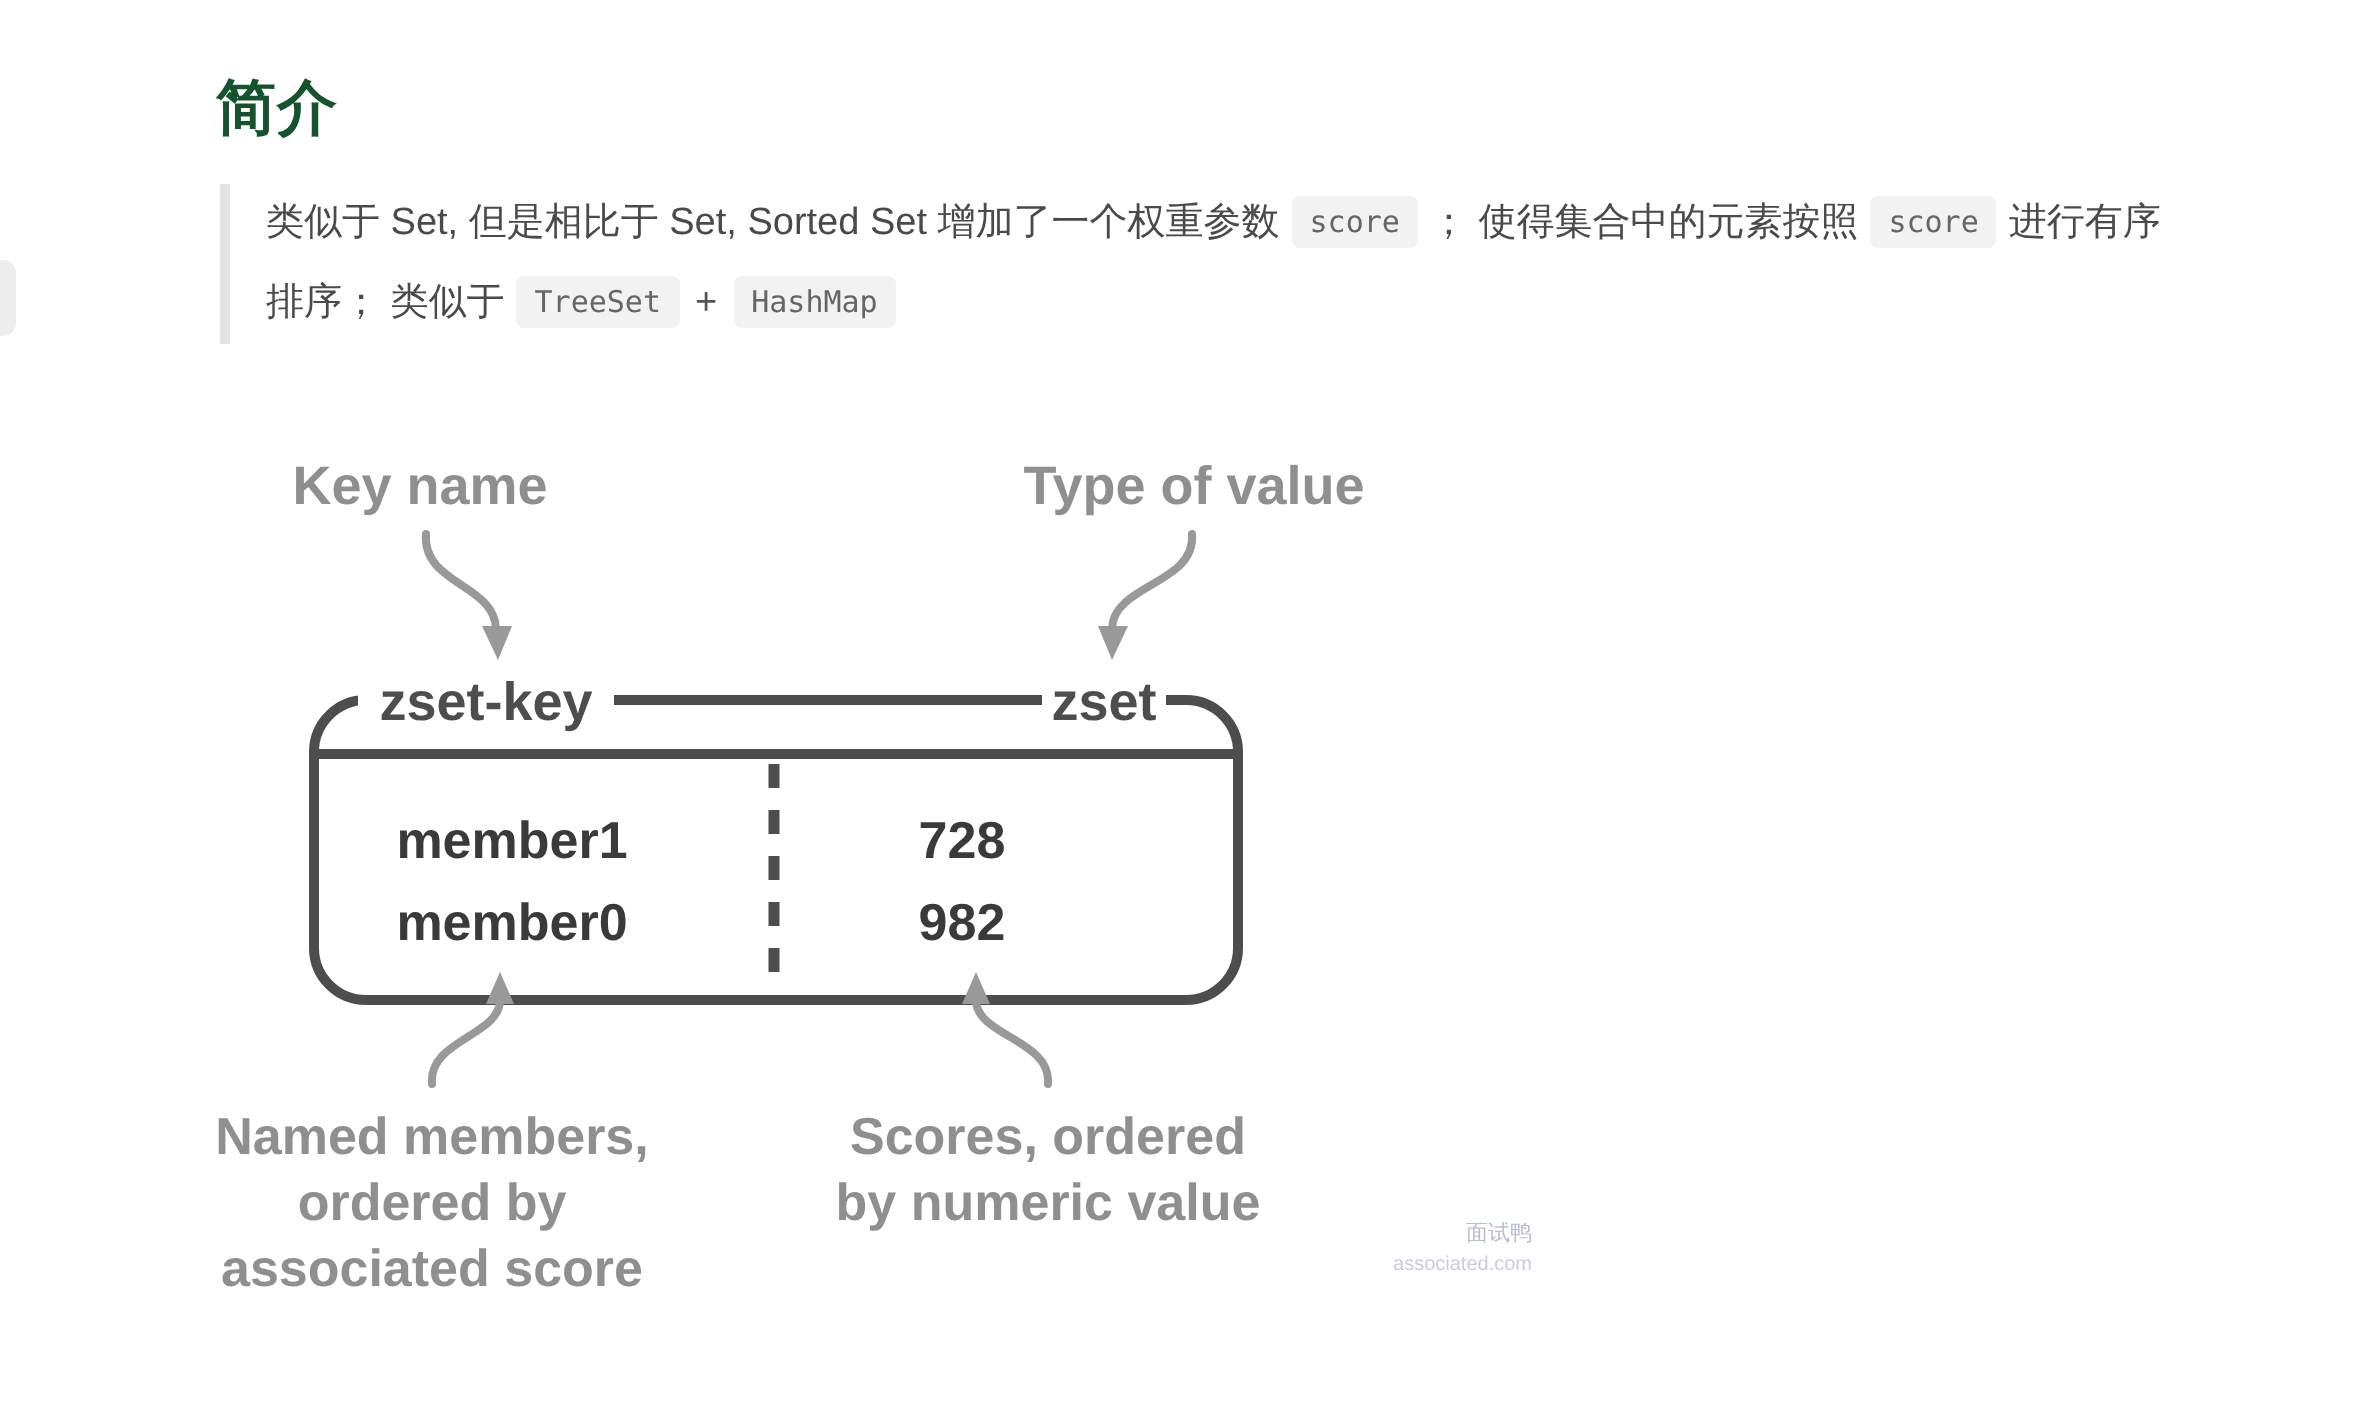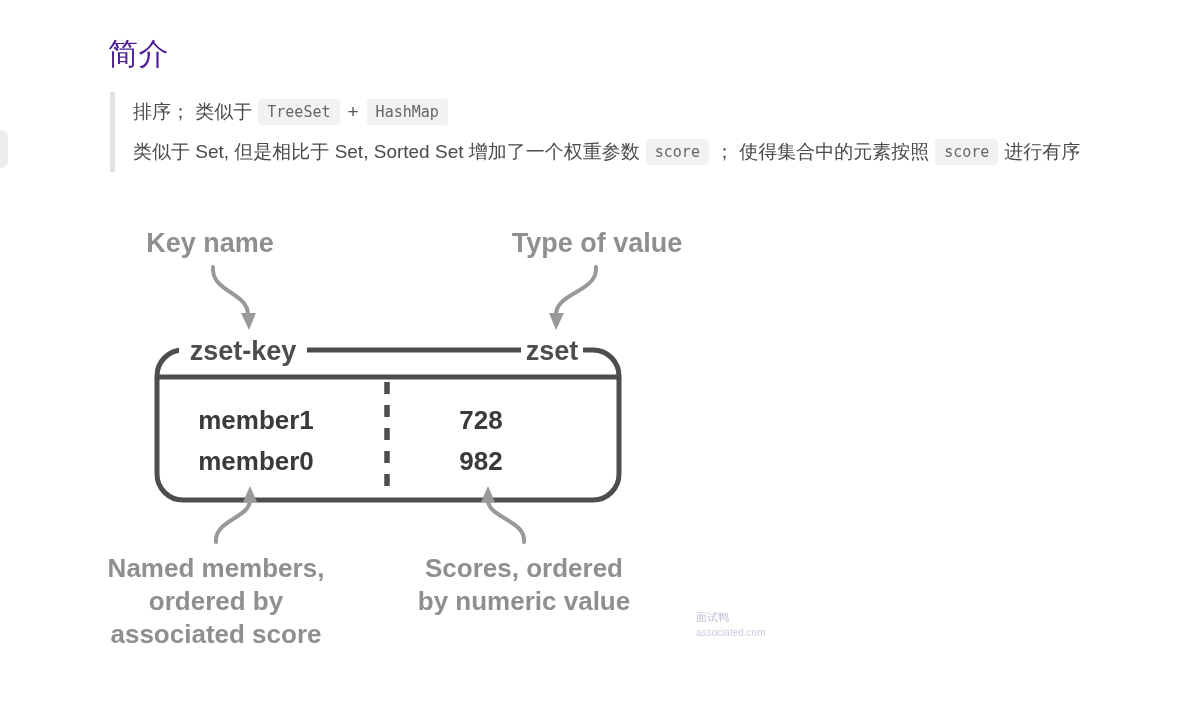--- a/index.html
+++ b/index.html
@@ -7,21 +7,21 @@
   body { font-family: "Liberation Sans", "DejaVu Sans", sans-serif; position: relative; }
 
   .page-edge-artifact {
     position: absolute; left: -5px; top: 130px;
     width: 13px; height: 38px;
     background: #ededed; border-radius: 7px;
   }
 
   .heading {
     position: absolute; left: 108px; top: 34px;
-    font-size: 30px; font-weight: normal; color: #4c1d95;
+    font-size: 30px; font-weight: bold; color: #14532d;
     letter-spacing: 0.5px;
   }
 
   .blockquote {
     position: absolute; left: 110px; top: 92px;
     border-left: 5px solid #e3e3e3;
     padding-left: 18px;
     width: 1050px;
   }
   .blockquote p {
@@ -43,38 +43,38 @@
   .plus-sign { color: #555555; margin: 0 2px; }
 
   .diagram-svg { position: absolute; left: 90px; top: 215px; }
 
   .svg-label {
     font-family: "Liberation Sans", "DejaVu Sans", sans-serif;
     font-weight: bold;
   }
 
   .watermark {
-    position: absolute; left: 696px; top: 610px;
-    width: 100px; text-align: left;
+    position: absolute; left: 666px; top: 610px;
+    width: 100px; text-align: right;
     line-height: 15px;
     pointer-events: none;
   }
   .watermark .brand { font-size: 11px; color: #b8bcd4; }
   .watermark .site  { font-size: 10px; color: #c9ccdd; }
 </style>
 </head>
 <body>
 
 <div class="page-edge-artifact"></div>
 
 <h2 class="heading">简介</h2>
 
 <div class="blockquote">
+  <p><span>类似于 Set, 但是相比于 Set, Sorted Set 增加了一个权重参数</span><code class="inline-code">score</code><span>；  使得集合中的元素按照</span><code class="inline-code">score</code><span>进行有序</span></p>
   <p><span>排序；  类似于</span><code class="inline-code">TreeSet</code><span class="plus-sign">+</span><code class="inline-code">HashMap</code></p>
-  <p><span>类似于 Set, 但是相比于 Set, Sorted Set 增加了一个权重参数</span><code class="inline-code">score</code><span>；  使得集合中的元素按照</span><code class="inline-code">score</code><span>进行有序</span></p>
 </div>
 
 <svg class="diagram-svg" width="680" height="440" viewBox="90 215 680 440" xmlns="http://www.w3.org/2000/svg">
 
   <text class="svg-label" x="210" y="252" font-size="27" fill="#8f8f8f" text-anchor="middle">Key name</text>
   <text class="svg-label" x="597" y="252" font-size="27" fill="#8f8f8f" text-anchor="middle">Type of value</text>
 
   <g stroke="#999999" stroke-width="4" fill="none" stroke-linecap="round">
     <path d="M213,267 C211,292 247,292 248,314"></path>
   </g>

